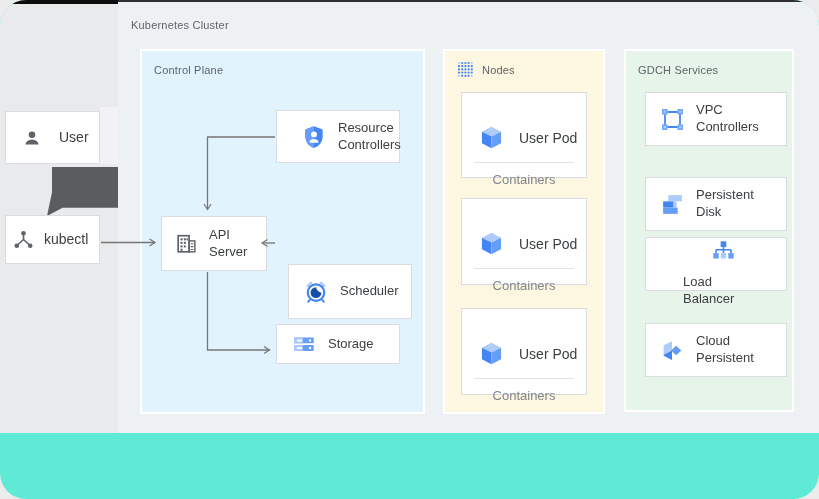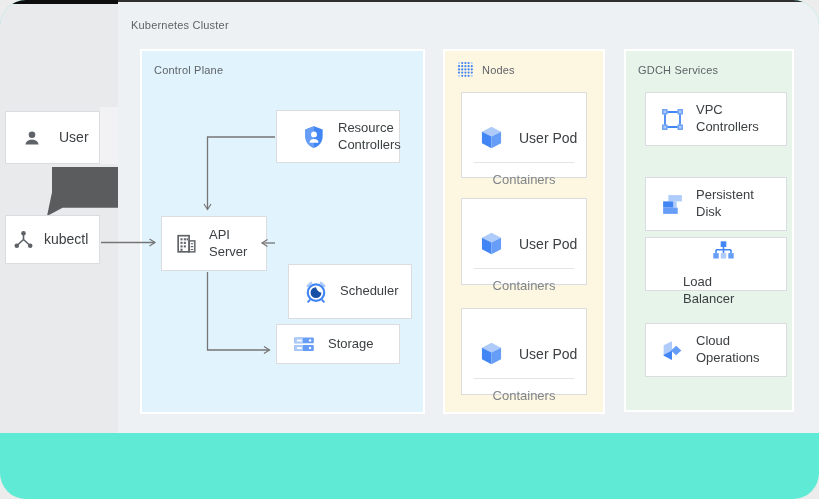--- a/index.html
+++ b/index.html
@@ -310,21 +310,21 @@
   </div>
 
   <div class="card gdch-card c4">
     <span>
       <svg width="25" height="25" viewBox="0 0 24 24">
         <polygon points="3.5,7 11.5,3 11.5,12 3.5,16" fill="#aecbfa"></polygon>
         <polygon points="3.5,16 11.5,12 11.5,21 3.5,17" fill="#4285f4"></polygon>
         <polygon points="15.5,7.5 20.5,12 15.5,16.5 10.5,12" fill="#669df6"></polygon>
       </svg>
     </span>
-    <span class="lbl">Cloud Operations</span>
+    <span class="lbl">Cloud Persistent</span>
   </div>
 
   <svg class="arrows" width="819" height="499">
     <defs>
       <marker id="arw" markerWidth="9" markerHeight="9" refX="6.5" refY="4.5" orient="auto" markerUnits="userSpaceOnUse">
         <path d="M1,1 L6.5,4.5 L1,8" fill="none" stroke="#757575" stroke-width="1.2"></path>
       </marker>
     </defs>
     <g stroke="#757575" stroke-width="1.3" fill="none">
       <path d="M101,242.5 H155" marker-end="url(#arw)"></path>

